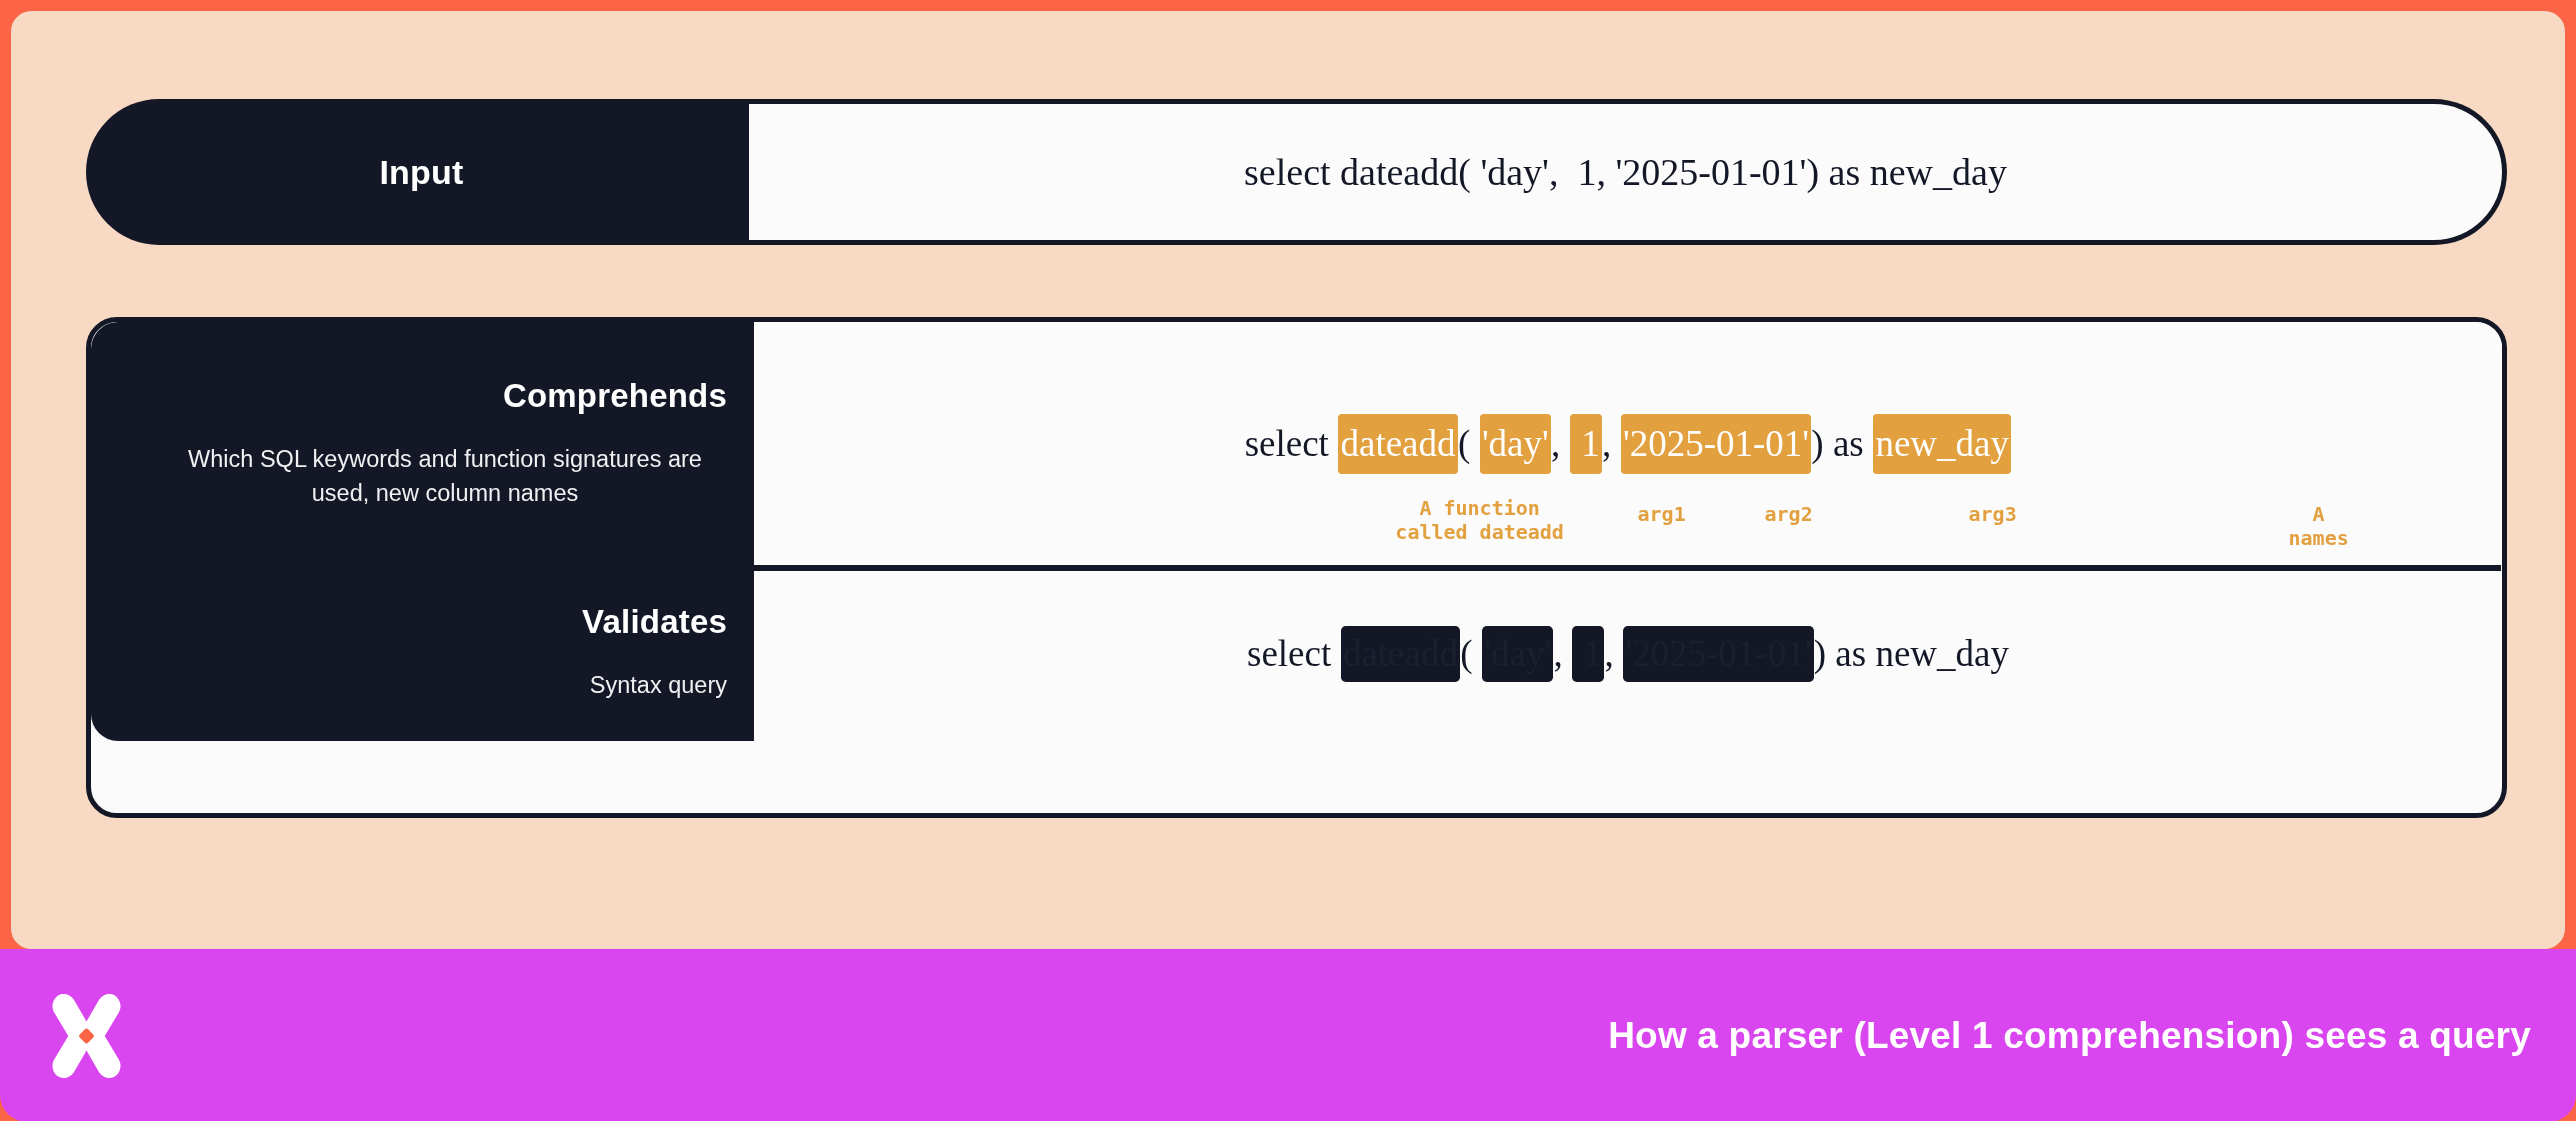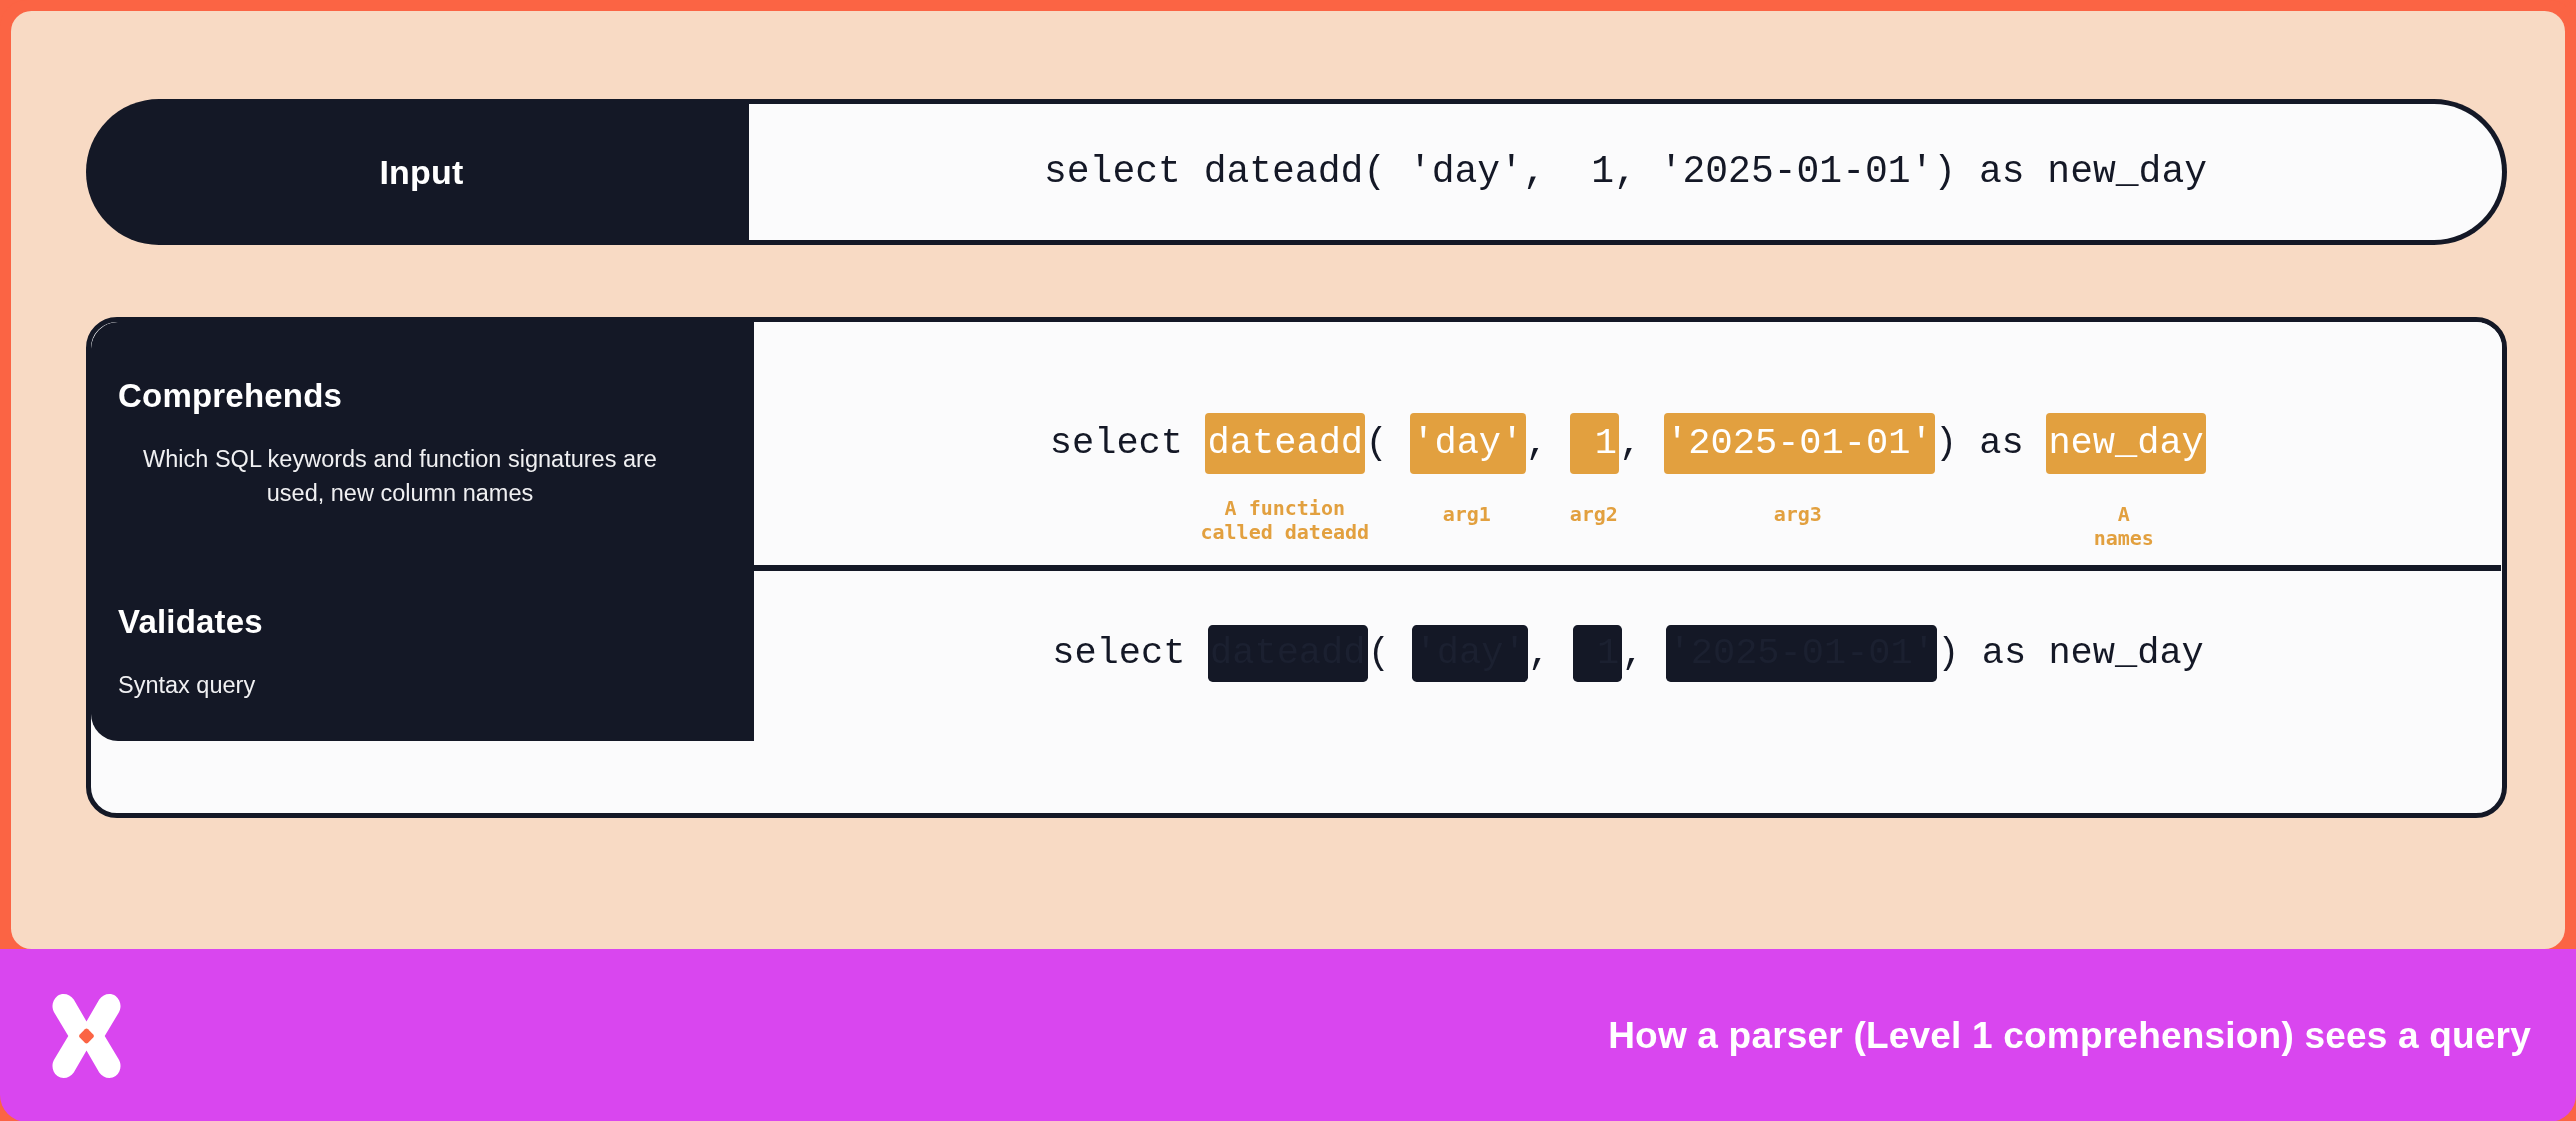--- a/index.html
+++ b/index.html
@@ -87,21 +87,21 @@
     width: 100%;
   }
   .row-comprehends { height: 243px; }
   .row-validates   { height: 176px; }
 
   .label-pane {
     flex: 0 0 663px;
     background: #141826;
     display: flex;
     flex-direction: column;
-    align-items: flex-start;
+    align-items: flex-end;
     justify-content: center;
     padding: 0 27px;
     text-align: center;
   }
   .label-pane.comprehends { border-radius: 27px 0 0 0; }
   .label-pane.validates   { border-radius: 0 0 0 27px; }
 
   .row-title {
     color: #FFFFFF;
     font-size: 33px;
@@ -131,21 +131,21 @@
     left: 663px;
     top: 243px;
     width: 1747px;
     height: 5.5px;
     background: #141826;
     z-index: 5;
   }
 
   
   .code {
-    font-family: Liberation Mono, monospace;
+    font-family: Liberation Serif, serif;
     font-size: 37px;
     color: #141826;
     white-space: pre;
     letter-spacing: 0px;
     line-height: 1;
   }
   .input-code { font-size: 38px; }
 
   .code-stack {
     position: relative;

